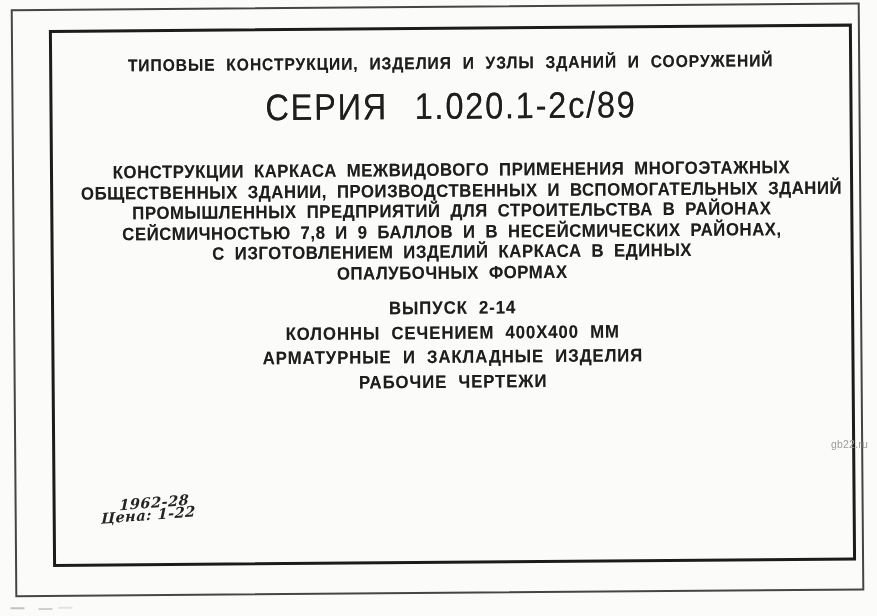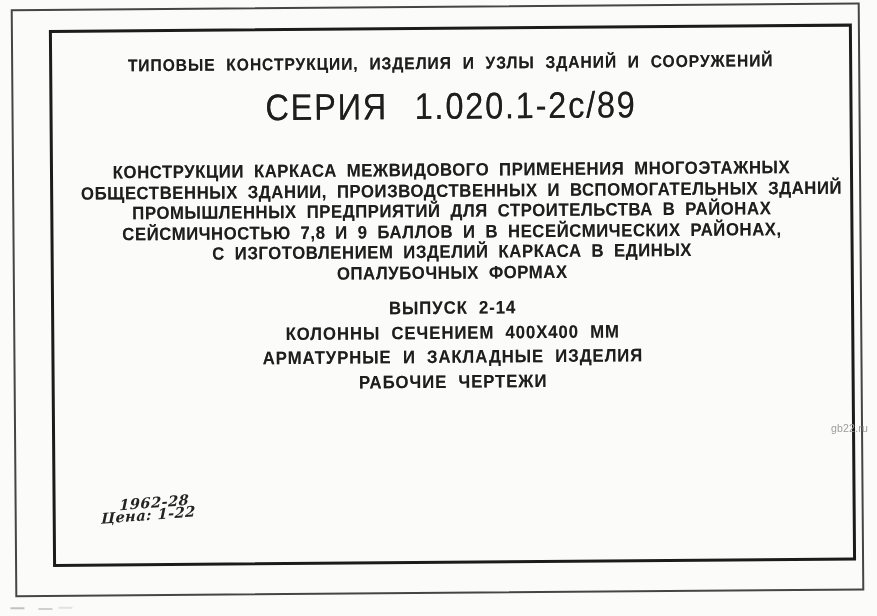--- a/index.html
+++ b/index.html
@@ -95,21 +95,21 @@
     font-size: 14.5px;
     line-height: 12px;
     letter-spacing: 0.5px;
     color: #242424;
     transform: rotate(-4deg) skewX(-6deg);
     transform-origin: left top;
   }
   .stamp-code { padding-left: 18px; }
   .watermark {
     position: absolute;
-    left: 831px; top: 422px;
+    left: 831px; top: 438px;
     font-size: 10.5px;
     color: #9c9c9c;
     letter-spacing: 0.2px;
     white-space: nowrap;
   }
   
   .speckles {
     position: absolute;
     left: 8px; top: 607px;
     width: 14px; height: 2px;

